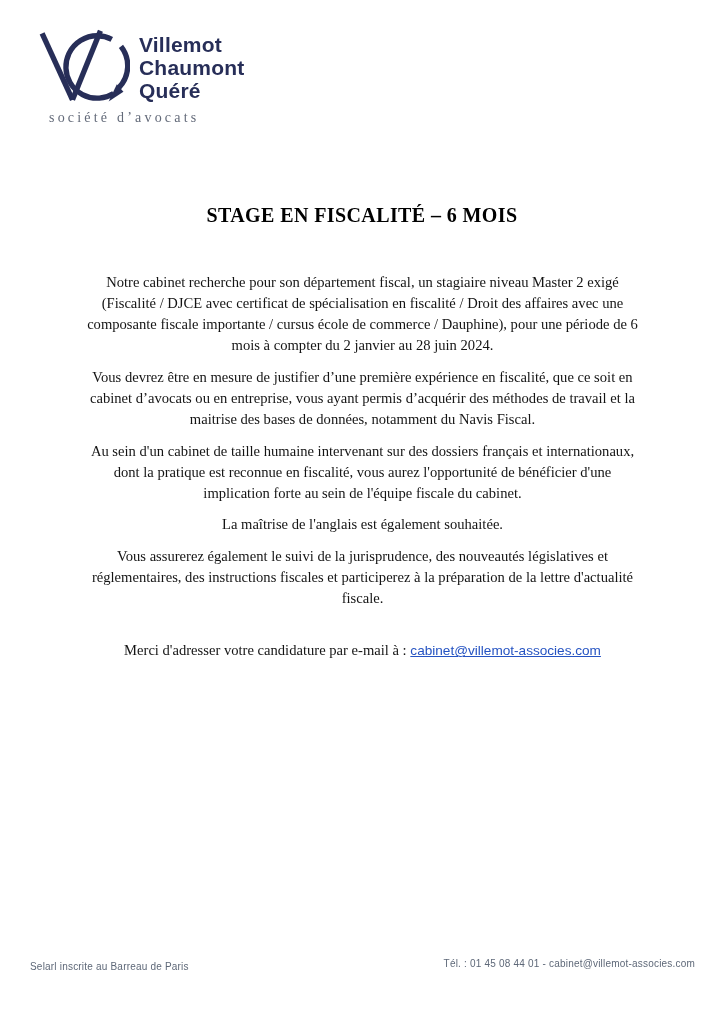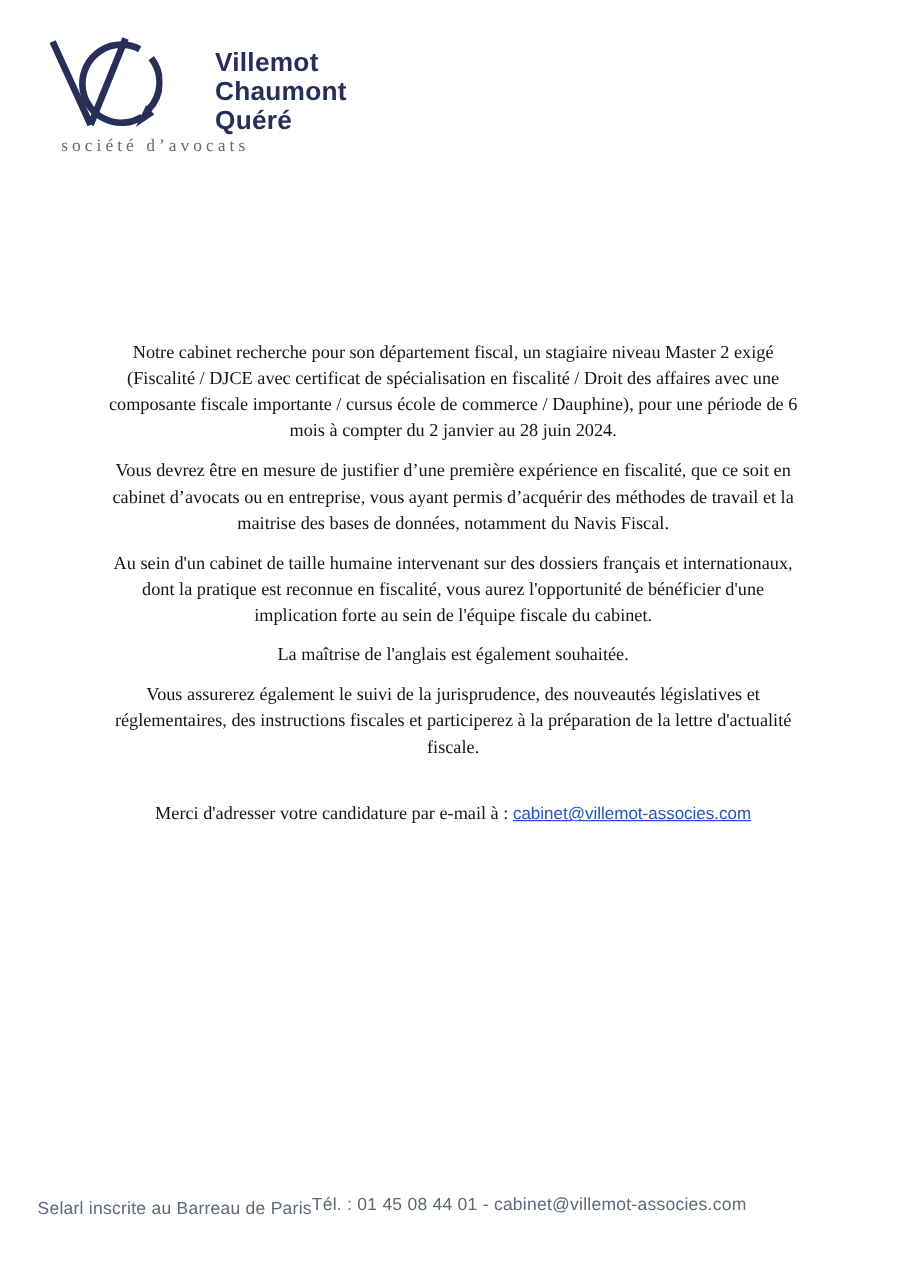--- a/index.html
+++ b/index.html
@@ -13,21 +13,21 @@
   html,body{background:#ffffff;}
   .page{
     position:relative;
     width:724px;height:1024px;
     background:#ffffff;
     font-family:"Liberation Serif", serif;
     overflow:hidden;
   }
   
   .logo-block{position:absolute;top:26px;left:38px;}
-  .logo-row{display:flex;align-items:flex-end;gap:33px;}
+  .logo-row{display:flex;align-items:center;}
   .logo-mark{width:92px;height:82px;color:var(--navy);margin-right:9px;flex:none;}
   .wordmark{
     font-family:"Liberation Sans", sans-serif;
     font-weight:700;font-size:21px;line-height:23px;
     color:var(--navy);margin-top:1px;letter-spacing:0.2px;
   }
   .tagline{
     font-family:Liberation Serif, serif;
     font-size:14px;letter-spacing:3.2px;
     color:var(--tagline_gray);
@@ -51,23 +51,23 @@
   .contact-line{margin-top:31px !important;text-align:left;}
   .email-link{
     font-family:"Liberation Sans", sans-serif;
     font-size:13.6px;
     color:var(--link_blue);
     text-decoration:underline;
   }
   
   .footer{
     position:absolute;top:955px;left:30px;right:29px;
-    display:flex;align-items:flex-start;
+    display:flex;justify-content:space-between;align-items:flex-start;
     font-family:"Liberation Sans", sans-serif;
-    font-size:14px;line-height:17px;letter-spacing:0.2px;
+    font-size:10px;line-height:17px;letter-spacing:0.2px;
     color:var(--footer_gray);
   }
   .footer-left{padding-top:3px;text-align:left;}
   .footer-right{text-align:right;}
 </style>
 </head>
 <body>
 
 <div class="page">
 
@@ -86,20 +86,21 @@
       </svg>
       <div class="wordmark">
         <div>Villemot</div>
         <div>Chaumont</div>
         <div>Quéré</div>
       </div>
     </div>
     <div class="tagline">société d’avocats</div>
   </header>
 
+  <h1 class="doc-title">STAGE EN FISCALITÉ – 6 MOIS</h1>
 
   <main class="content">
     <p>Notre cabinet recherche pour son département fiscal, un stagiaire niveau Master 2 exigé (Fiscalité / DJCE avec certificat de spécialisation en fiscalité / Droit des affaires avec une composante fiscale importante / cursus école de commerce / Dauphine), pour une période de 6 mois à compter du 2 janvier au 28 juin 2024.</p>
     <p>Vous devrez être en mesure de justifier d’une première expérience en fiscalité, que ce soit en cabinet d’avocats ou en entreprise, vous ayant permis d’acquérir des méthodes de travail et la maitrise des bases de données, notamment du Navis Fiscal.</p>
     <p>Au sein d'un cabinet de taille humaine intervenant sur des dossiers français et internationaux, dont la pratique est reconnue en fiscalité, vous aurez l'opportunité de bénéficier d'une implication forte au sein de l'équipe fiscale du cabinet.</p>
     <p>La maîtrise de l'anglais est également souhaitée.</p>
     <p>Vous assurerez également le suivi de la jurisprudence, des nouveautés législatives et réglementaires, des instructions fiscales et participerez à la préparation de la lettre d'actualité fiscale.</p>
     <p class="contact-line"><span>Merci d'adresser votre candidature par e-mail à : </span><a href="#" class="email-link">cabinet@villemot-associes.com</a></p>
   </main>
 

